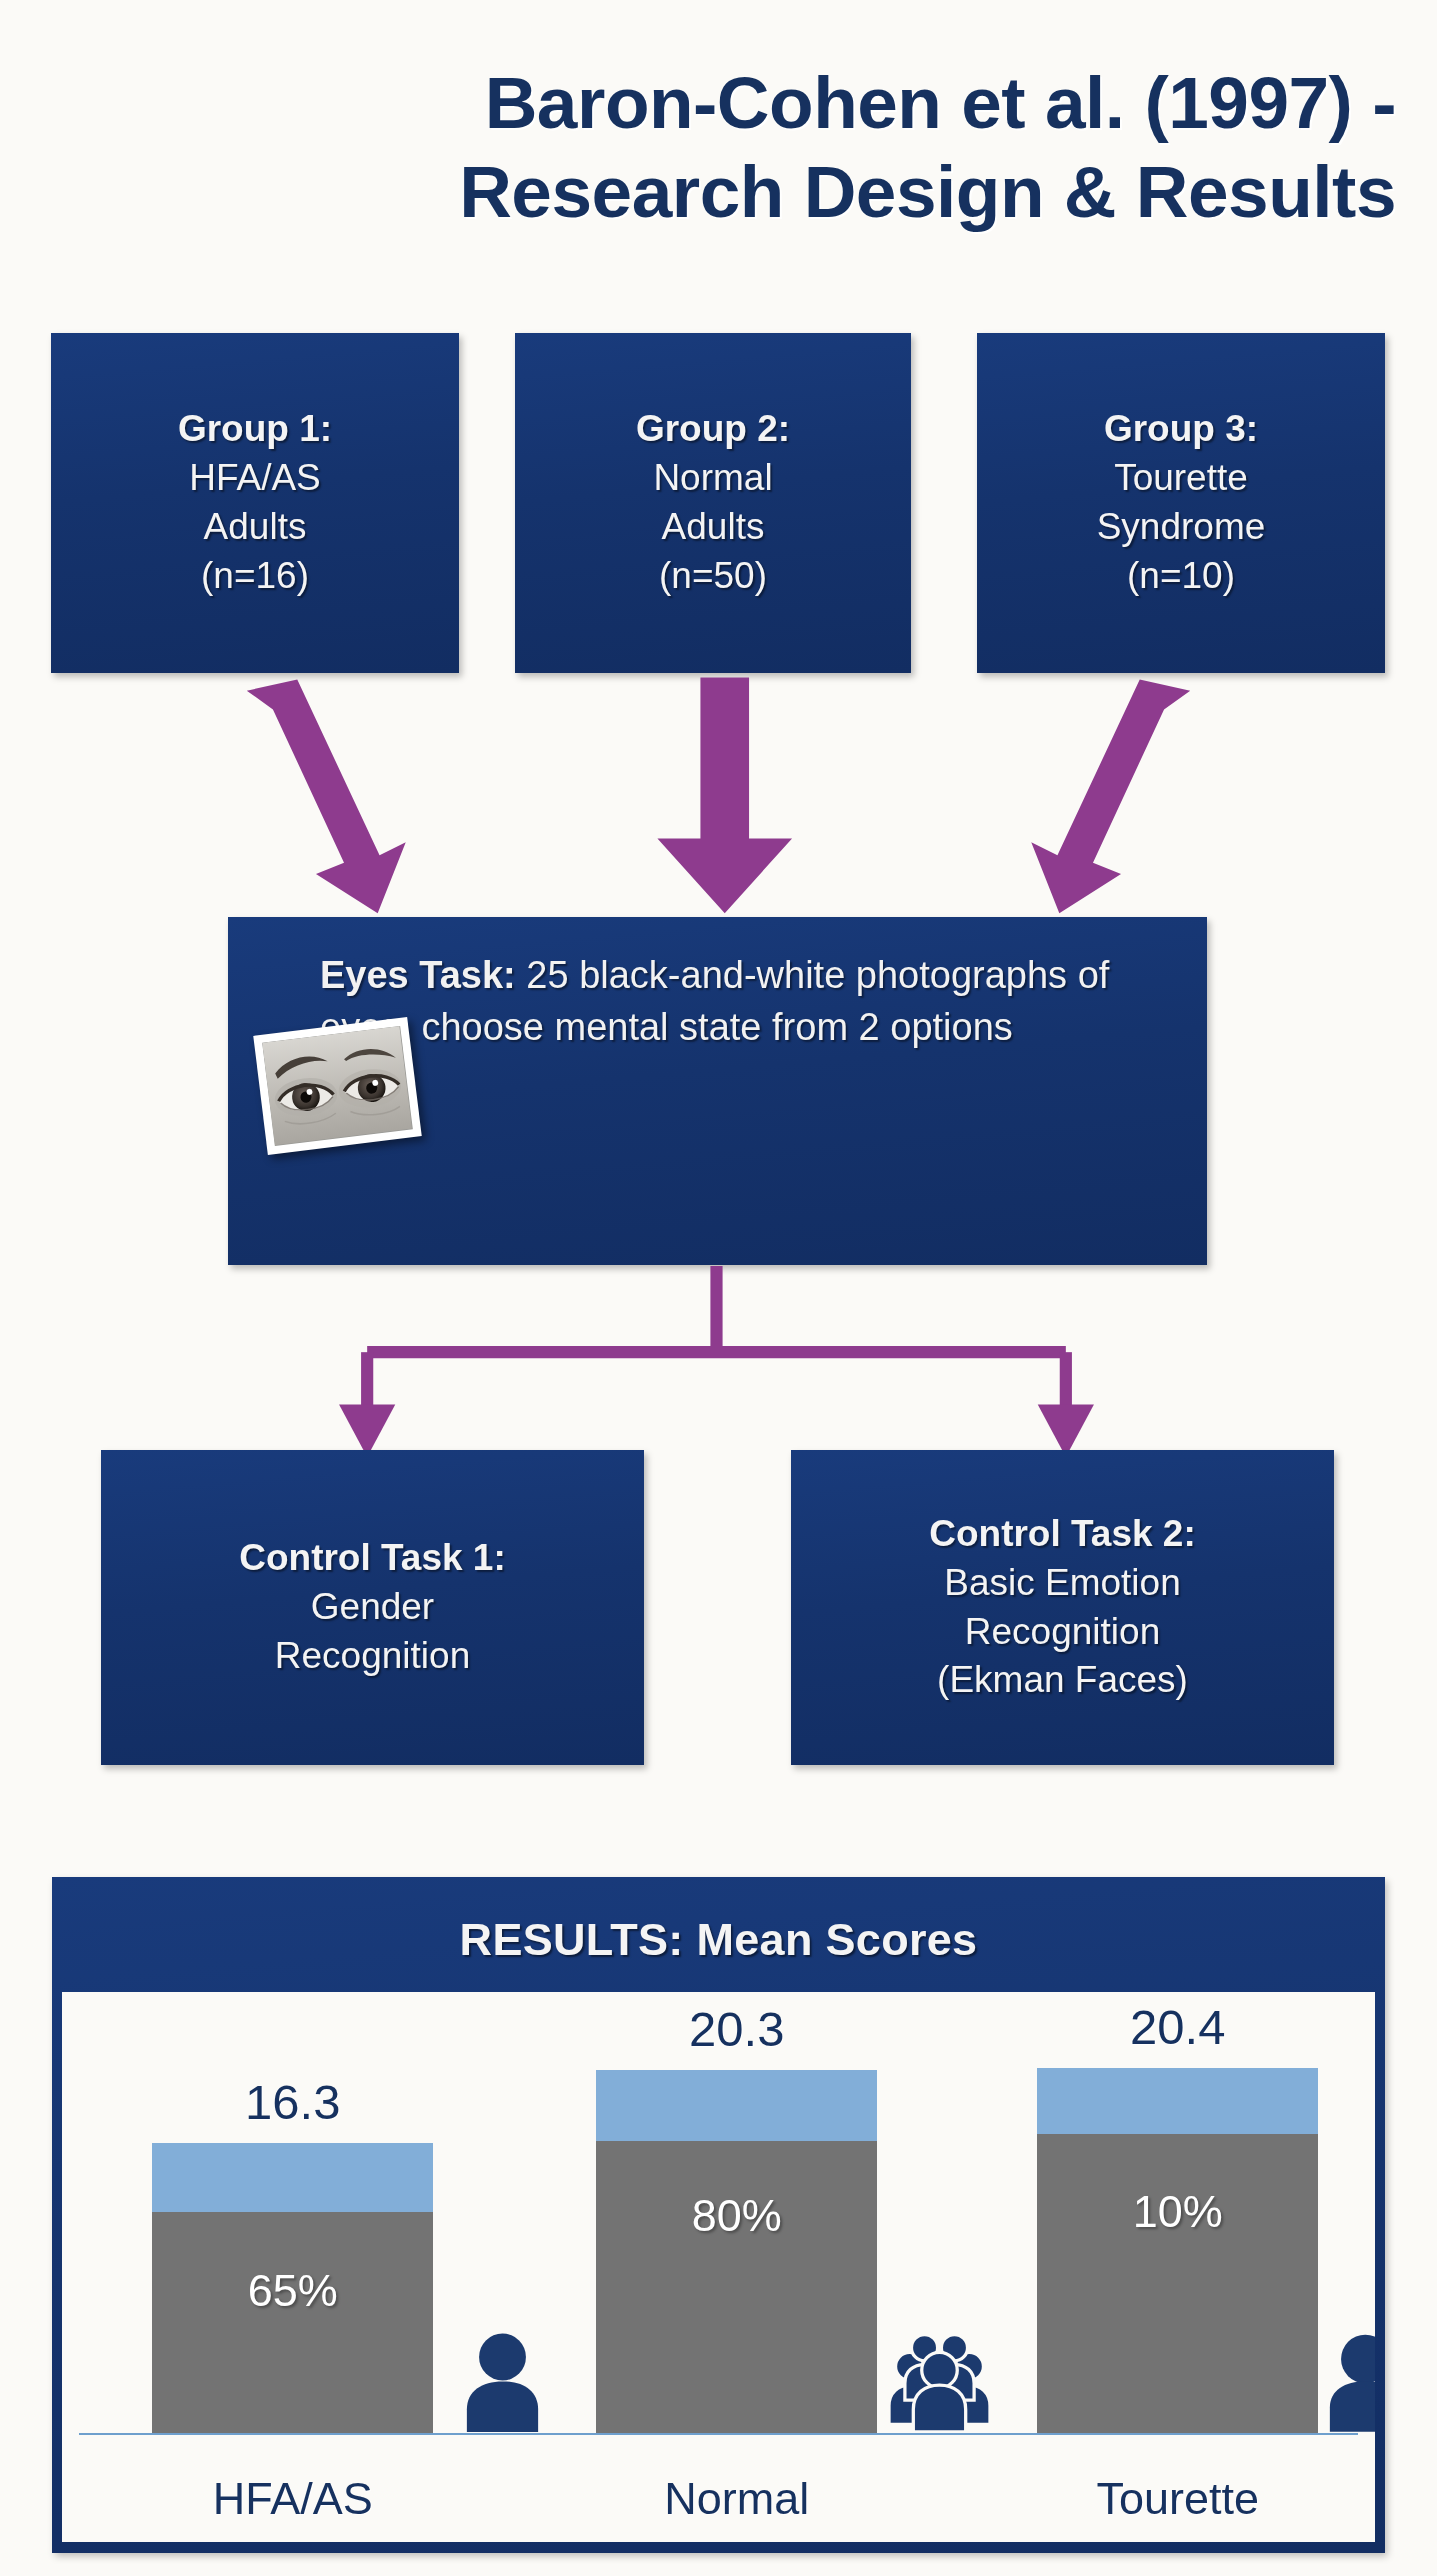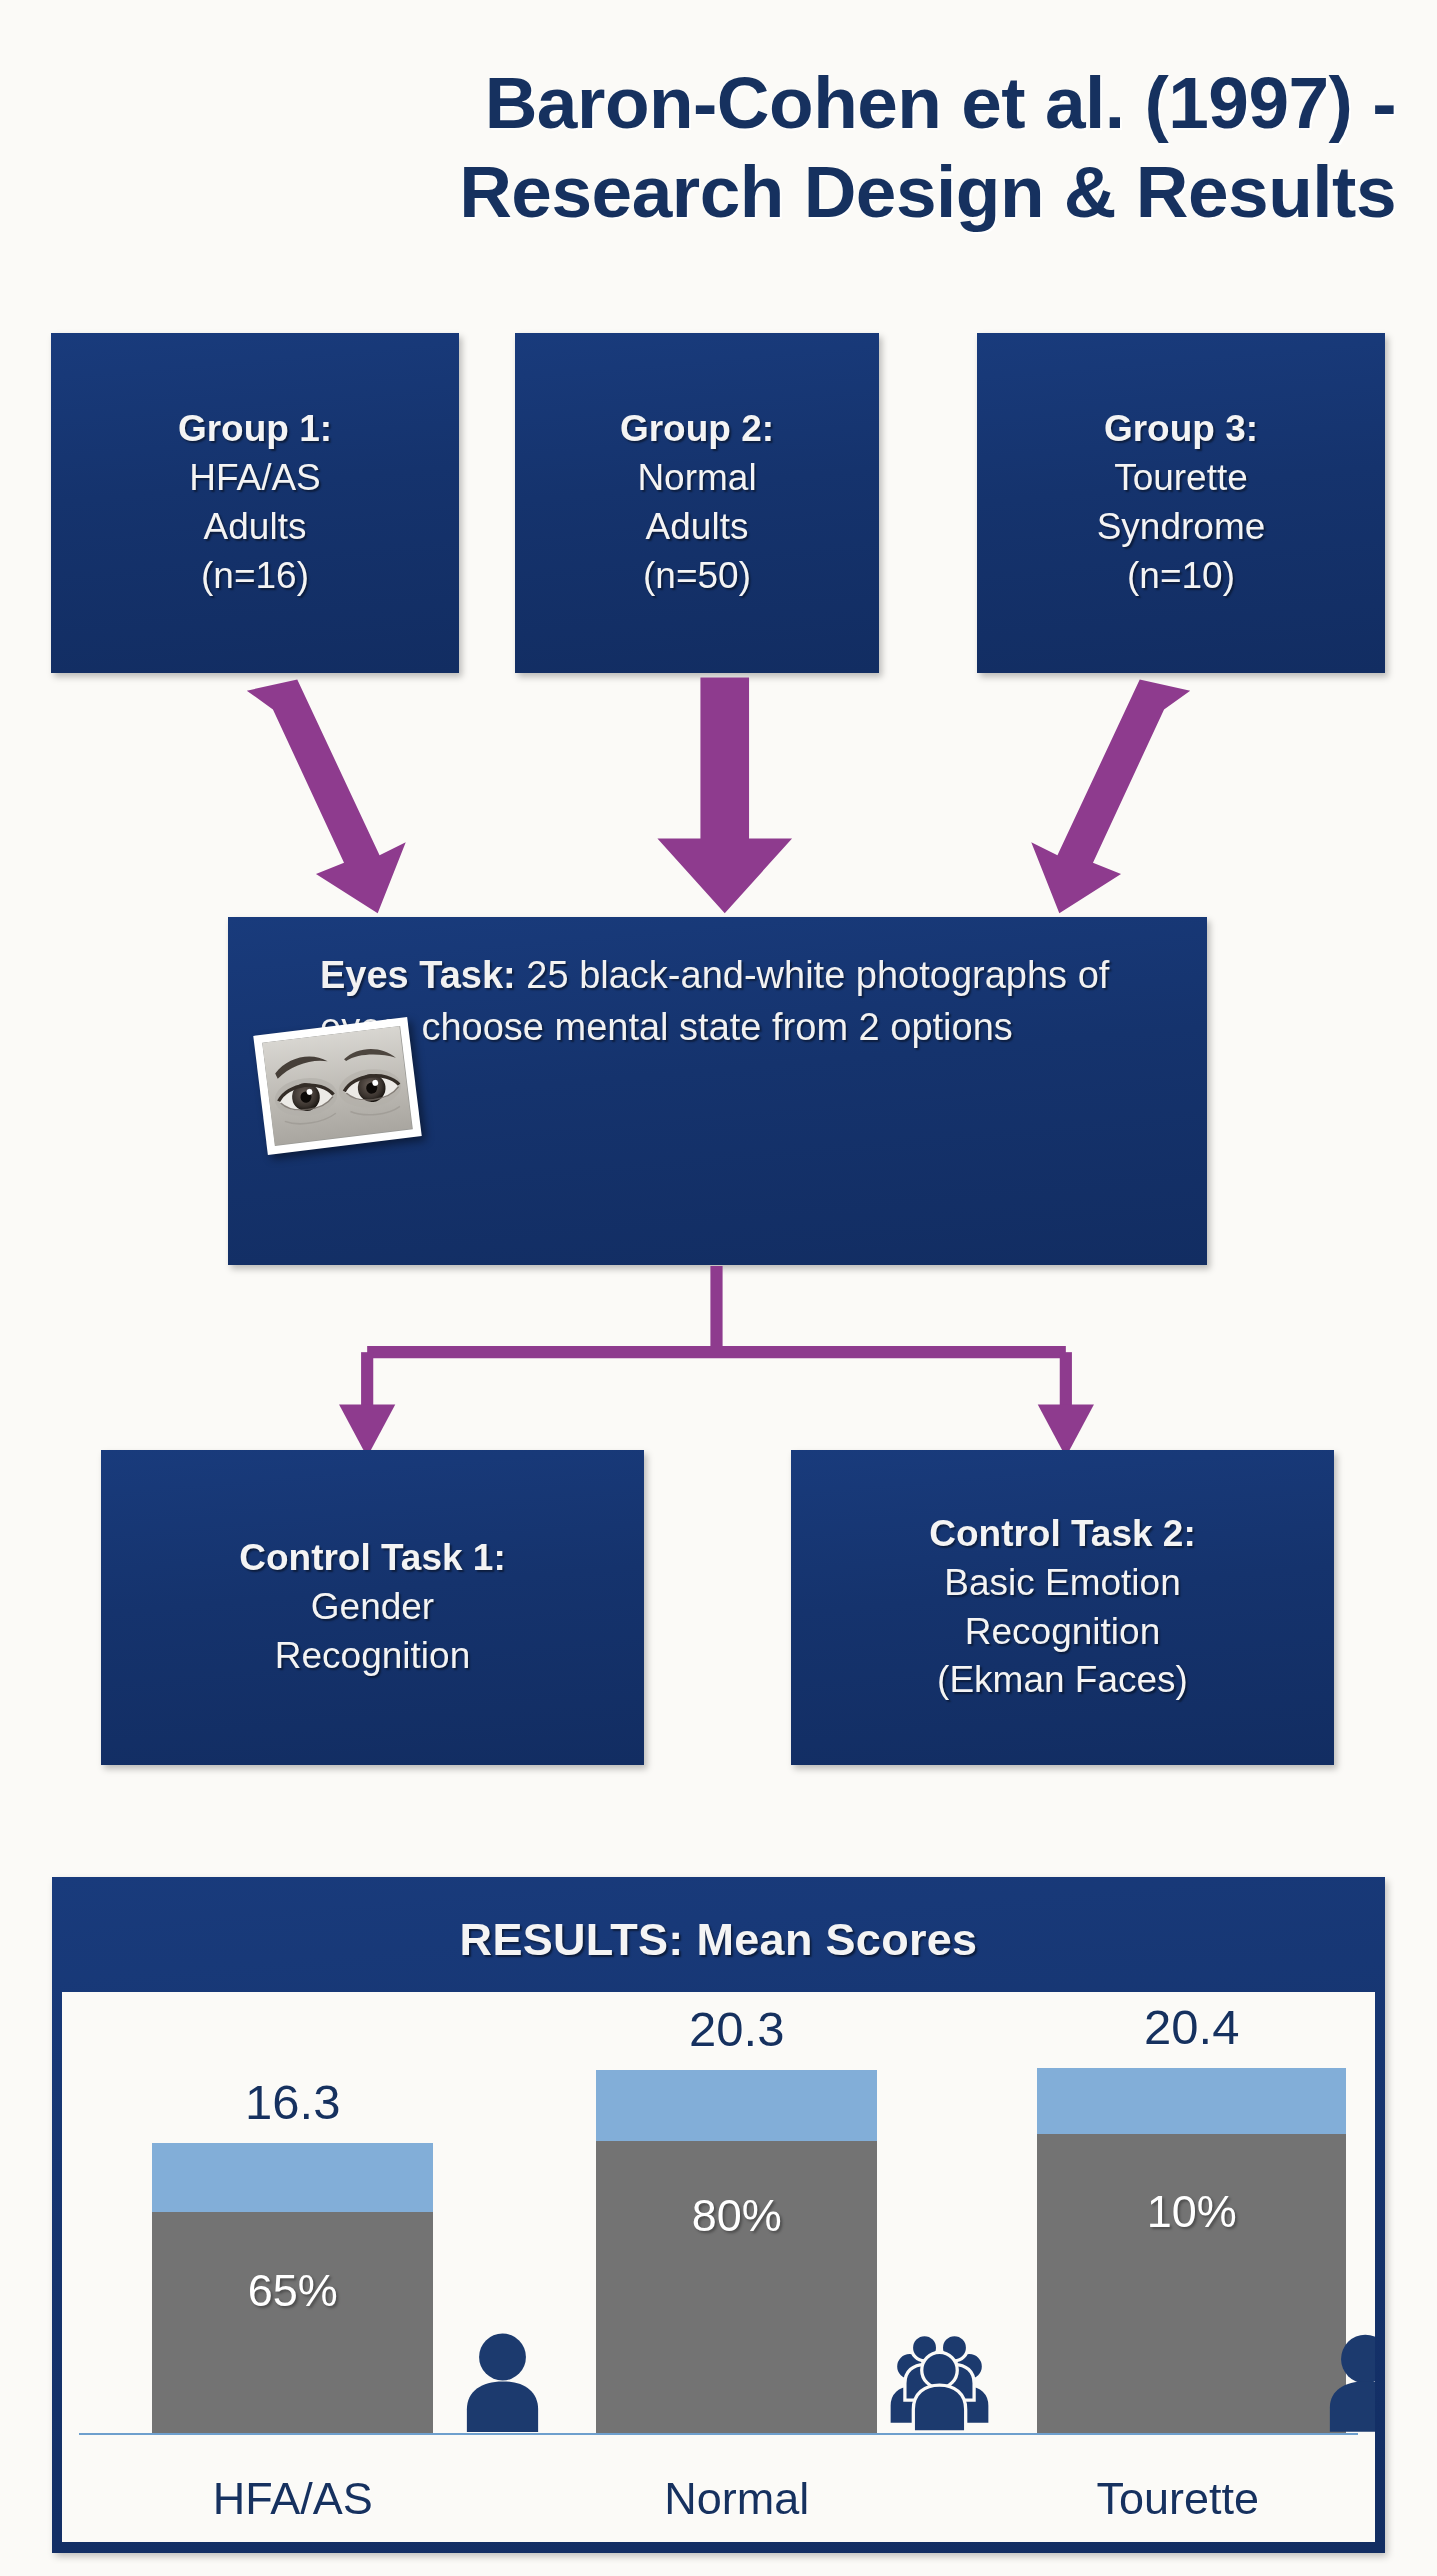--- a/index.html
+++ b/index.html
@@ -53,21 +53,21 @@
     line-height: 1.32;
   }
   .navybox .bdy {
     font-size: 37px;
     line-height: 1.32;
     font-weight: normal;
   }
 
   
   #group1 { left: 51px;  top: 333px; width: 408px; height: 340px; }
-  #group2 { left: 515px; top: 333px; width: 364px; height: 340px; }
+  #group2 { left: 515px; top: 333px; width: 396px; height: 340px; }
   #group3 { left: 977px;top: 333px; width: 408px; height: 340px; }
 
   
   .arrow-svg { position: absolute; pointer-events: none; }
   #arrow-left   { left: 239px;  top: 672px; width: 225px; height: 245px; }
   #arrow-center { left: 618px;  top: 672px; width: 206px; height: 245px; }
   #arrow-right  { left: 973px; top: 672px; width: 225px; height: 245px; }
 
   
   #eyesbox {
@@ -332,21 +332,21 @@
           <path d="M64,104 L64,84 C64,70 74,62 86,62 C98,62 108,70 108,84 L108,104 Z"></path>
           <circle cx="38" cy="22" r="14"></circle>
           <path d="M17,78 L17,60 C17,47 26,40 38,40 C50,40 59,47 59,60 L59,78 Z"></path>
           <circle cx="70" cy="22" r="14"></circle>
           <path d="M49,78 L49,60 C49,47 58,40 70,40 C82,40 91,47 91,60 L91,78 Z"></path>
           <circle cx="54" cy="46" r="19"></circle>
           <path d="M26,112 L26,88 C26,71 38,62 54,62 C70,62 82,71 82,88 L82,112 Z"></path>
         </g>
       </svg>
 
-      <div class="bar-wrap" style="left:975px; width:309px; height:365px;">
+      <div class="bar-wrap" style="left:975px; width:281px; height:365px;">
         <div class="bar-value" style="top:-69px;">20.4</div>
         <div class="bar" style="height:365px;">
           <div class="bar-cap" style="top:0; height:66px;"></div>
           <div class="bar-pct" style="top:118px;">10%</div>
         </div>
       </div>
       <svg class="bar-icon" style="left:1266px; width:97px; height:105px;" viewBox="0 0 104 112">
         <g fill="#1c3a6e">
           <circle cx="40" cy="34" r="26"></circle>
           <path d="M2,112 L2,86 C2,68 18,58 40,58 C62,58 78,68 78,86 L78,112 Z"></path>

